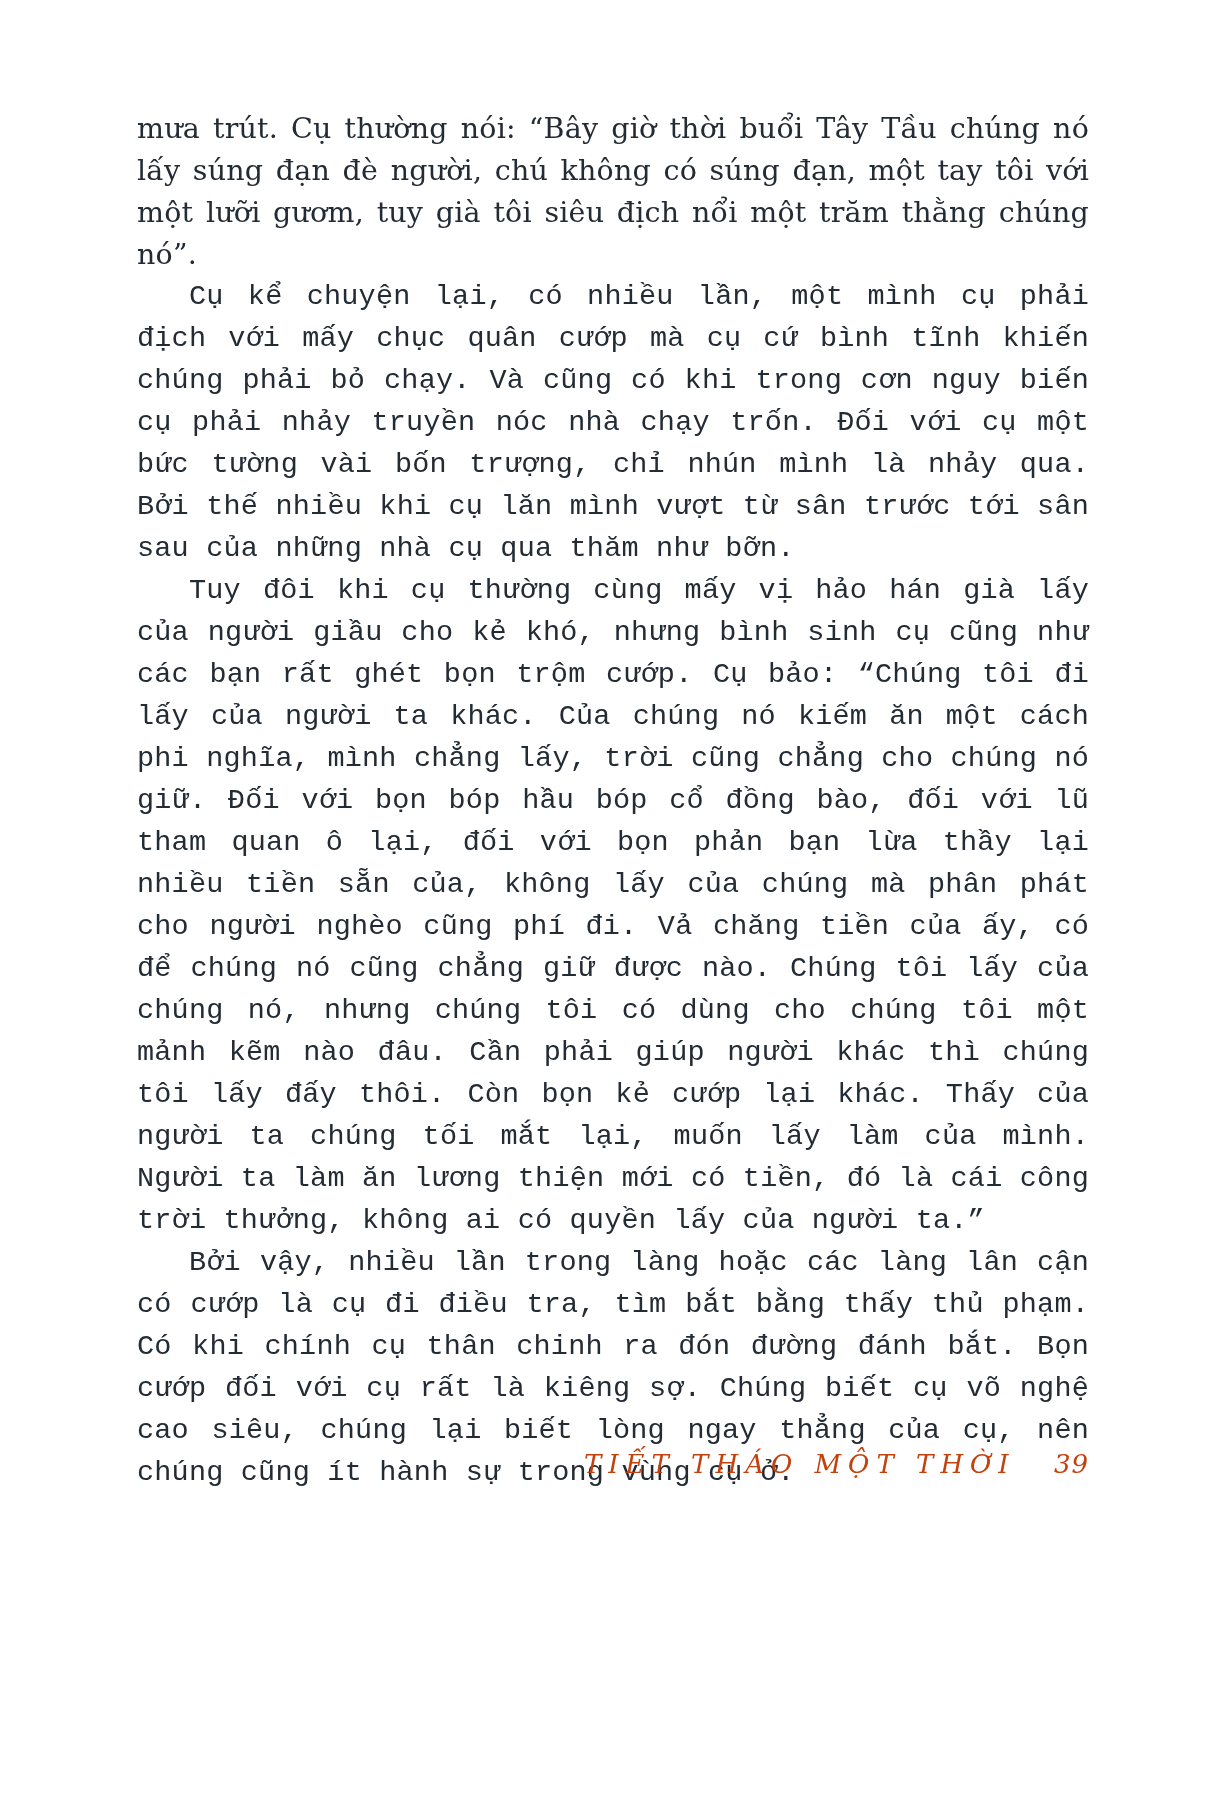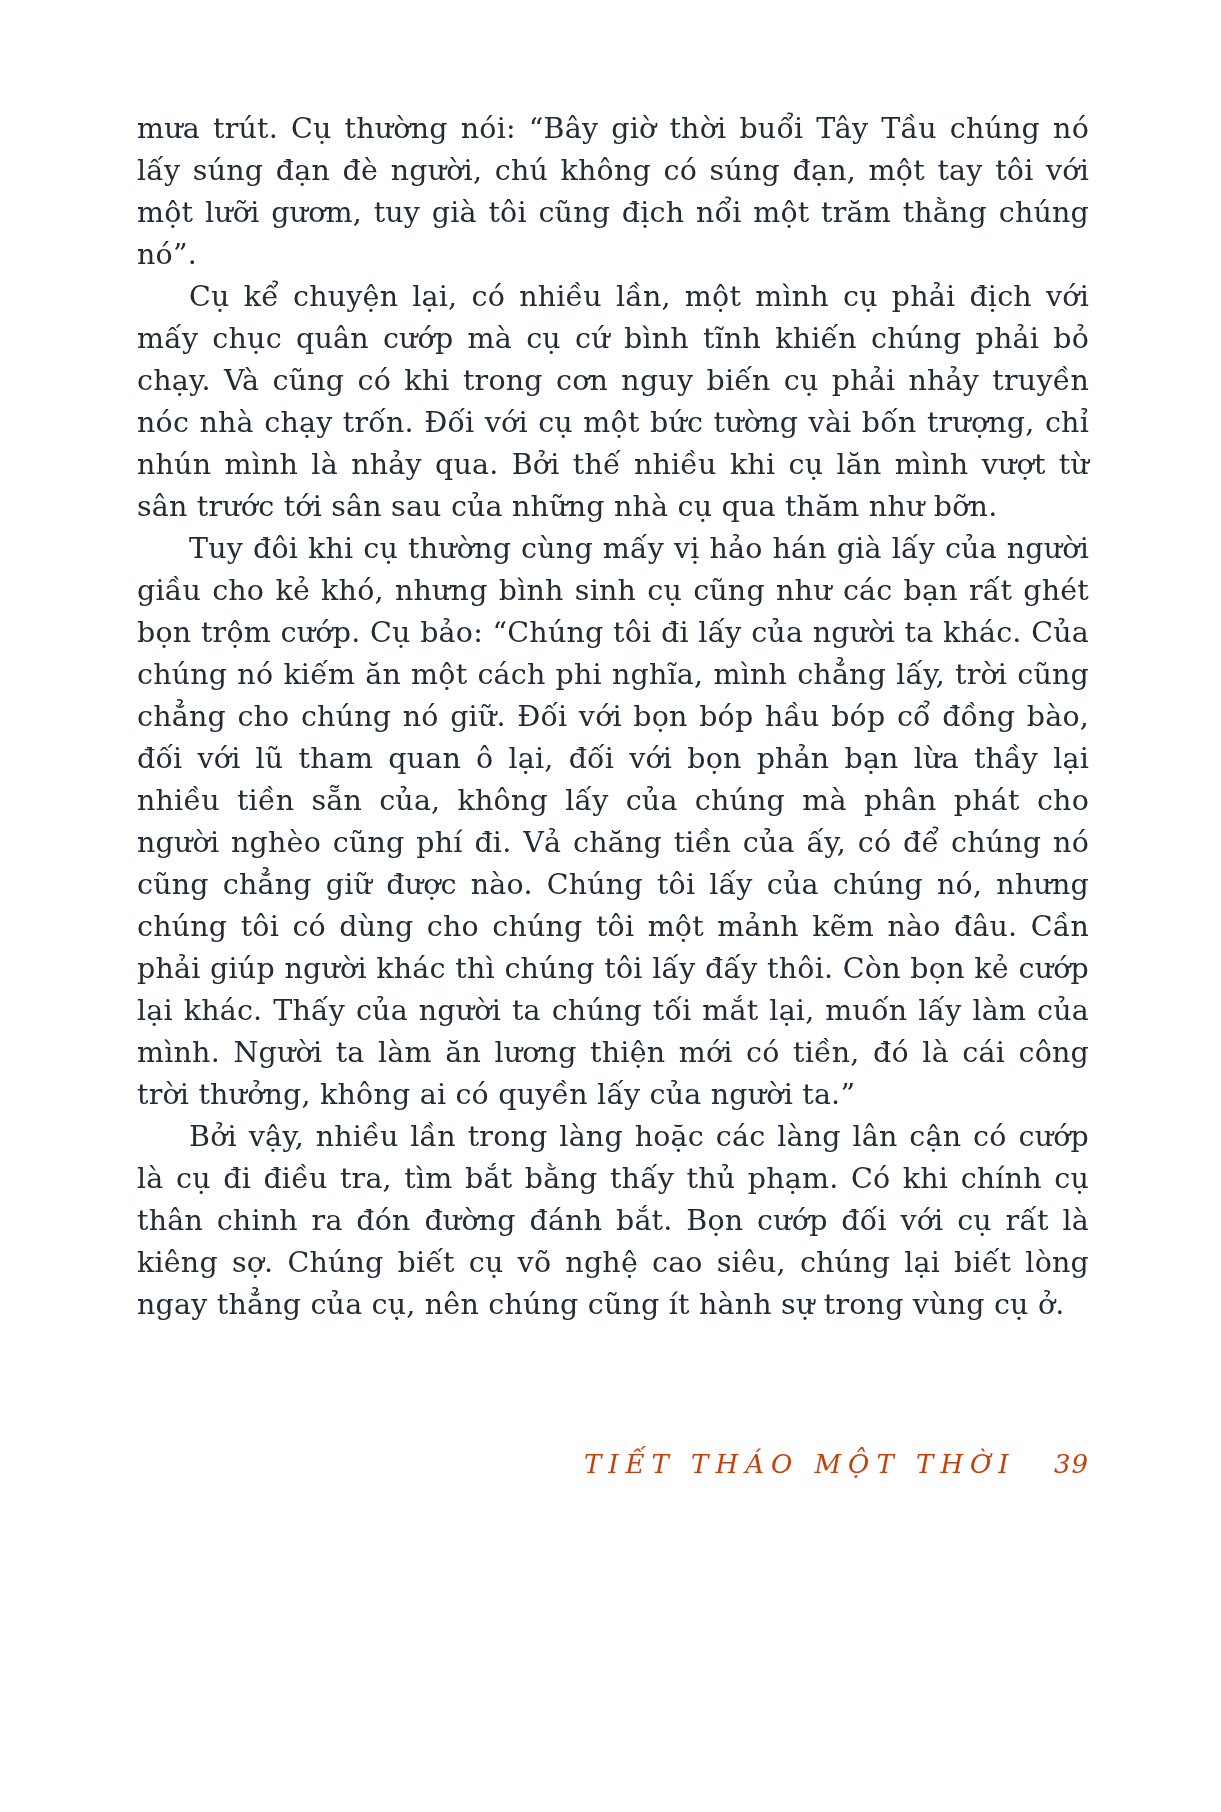--- a/index.html
+++ b/index.html
@@ -30,20 +30,21 @@
     text-align: justify;
     text-justify: inter-word;
     letter-spacing: 0.2px;
   }
   .text-block p {
     margin: 0;
     padding: 0;
   }
   .text-block p.indent {
     text-indent: 52px;
+    font-family: Liberation Mono, monospace;
   }
   .footer {
     position: absolute;
     left: 137px;
     top: 1438px;
     width: 952px;
     text-align: right;
     font-style: italic;
     font-size: 26px;
     color: #c2410c;
@@ -58,21 +59,21 @@
     margin-left: 30px;
     letter-spacing: 1px;
   }
 </style>
 </head>
 <body>
 
 <div class="page">
 
   <div class="text-block">
-    <p>mưa trút. Cụ thường nói: “Bây giờ thời buổi Tây Tầu chúng nó lấy súng đạn đè người, chú không có súng đạn, một tay tôi với một lưỡi gươm, tuy già tôi cũng địch nổi một trăm thằng chúng nó”.</p>
+    <p>mưa trút. Cụ thường nói: “Bây giờ thời buổi Tây Tầu chúng nó lấy súng đạn đè người, chú không có súng đạn, một tay tôi với một lưỡi gươm, tuy già tôi siêu địch nổi một trăm thằng chúng nó”.</p>
     <p class="indent">Cụ kể chuyện lại, có nhiều lần, một mình cụ phải địch với mấy chục quân cướp mà cụ cứ bình tĩnh khiến chúng phải bỏ chạy. Và cũng có khi trong cơn nguy biến cụ phải nhảy truyền nóc nhà chạy trốn. Đối với cụ một bức tường vài bốn trượng, chỉ nhún mình là nhảy qua. Bởi thế nhiều khi cụ lăn mình vượt từ sân trước tới sân sau của những nhà cụ qua thăm như bỡn.</p>
     <p class="indent">Tuy đôi khi cụ thường cùng mấy vị hảo hán già lấy của người giầu cho kẻ khó, nhưng bình sinh cụ cũng như các bạn rất ghét bọn trộm cướp. Cụ bảo: “Chúng tôi đi lấy của người ta khác. Của chúng nó kiếm ăn một cách phi nghĩa, mình chẳng lấy, trời cũng chẳng cho chúng nó giữ. Đối với bọn bóp hầu bóp cổ đồng bào, đối với lũ tham quan ô lại, đối với bọn phản bạn lừa thầy lại nhiều tiền sẵn của, không lấy của chúng mà phân phát cho người nghèo cũng phí đi. Vả chăng tiền của ấy, có để chúng nó cũng chẳng giữ được nào. Chúng tôi lấy của chúng nó, nhưng chúng tôi có dùng cho chúng tôi một mảnh kẽm nào đâu. Cần phải giúp người khác thì chúng tôi lấy đấy thôi. Còn bọn kẻ cướp lại khác. Thấy của người ta chúng tối mắt lại, muốn lấy làm của mình. Người ta làm ăn lương thiện mới có tiền, đó là cái công trời thưởng, không ai có quyền lấy của người ta.”</p>
     <p class="indent">Bởi vậy, nhiều lần trong làng hoặc các làng lân cận có cướp là cụ đi điều tra, tìm bắt bằng thấy thủ phạm. Có khi chính cụ thân chinh ra đón đường đánh bắt. Bọn cướp đối với cụ rất là kiêng sợ. Chúng biết cụ võ nghệ cao siêu, chúng lại biết lòng ngay thẳng của cụ, nên chúng cũng ít hành sự trong vùng cụ ở.</p>
   </div>
 
   <div class="footer">
     <span class="running-title">TIẾT THÁO MỘT THỜI</span>
     <span class="page-number">39</span>
   </div>
 

